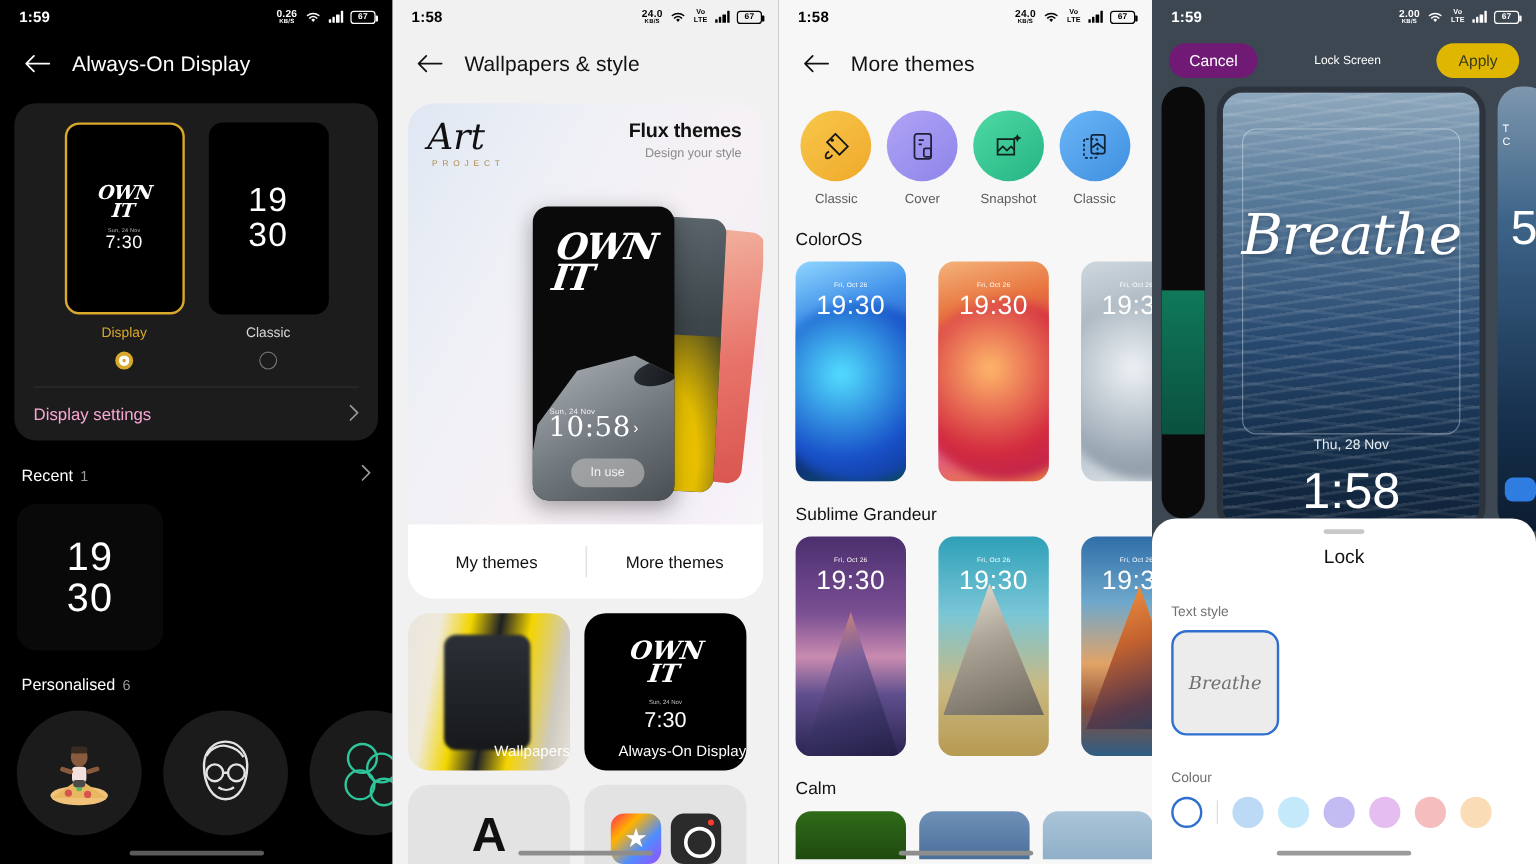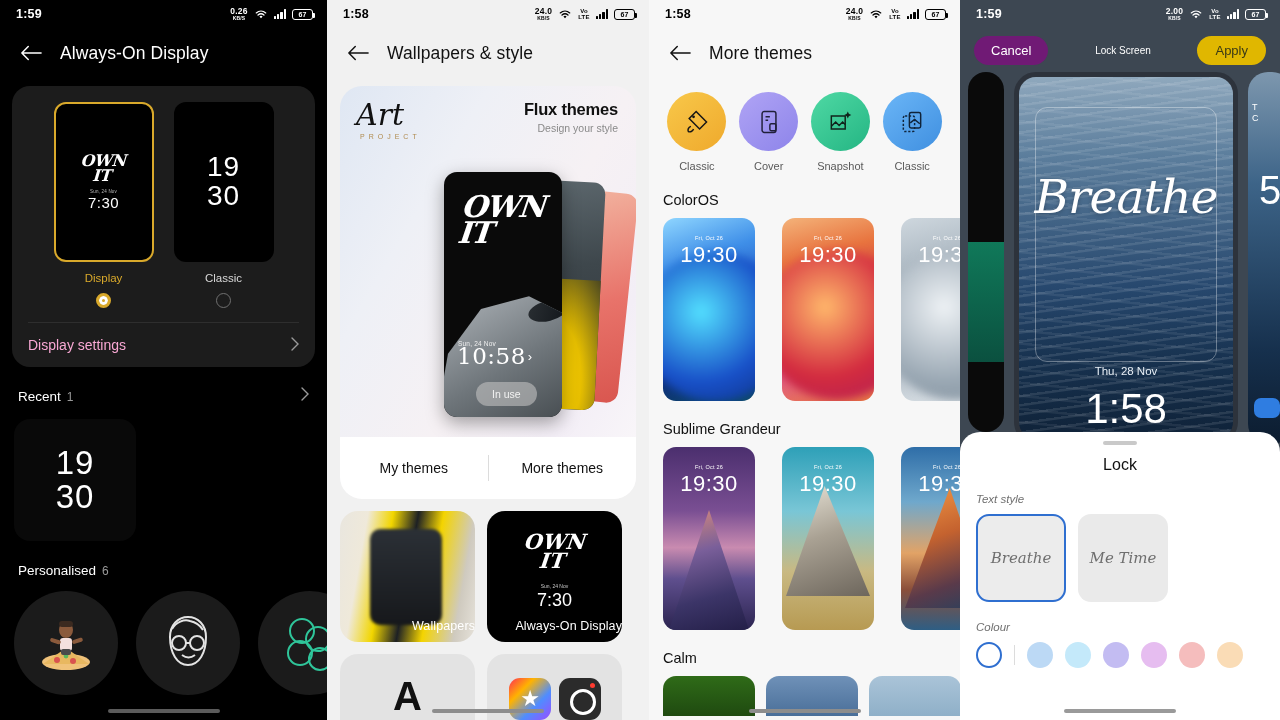--- a/index.html
+++ b/index.html
@@ -174,21 +174,21 @@
   .lk-right { width:44px; height:372px; border-radius:20px; flex:0 0 auto; position:relative; overflow:hidden;
               background:linear-gradient(180deg,#7d97ae 0%,#3d6488 30%,#16304d 75%,#0c1c2f 100%); }
   .lk-right .rt { position:absolute; left:4px; top:30px; color:#fff; font-size:9px; line-height:1.25; }
   .lk-right .rnum { position:absolute; left:0; right:0; top:96px; text-align:center; color:#fff; font-size:40px; font-weight:300; }
   .lk-right .rbtn { position:absolute; left:6px; bottom:26px; width:26px; height:20px; border-radius:7px; background:#2f7de1; }
 
   .sheet { position:absolute; left:0; right:0; bottom:0; height:288px; background:#fff;
            border-radius:20px 20px 0 0; }
   .grab { width:34px; height:4px; border-radius:3px; background:#c9c9c9; margin:9px auto 0; }
   .sheet-title { text-align:center; font-size:16px; color:#111; margin-top:11px; }
-  .sub { font-size:11.5px; color:#707070; padding:0 16px; margin-top:19px;font-style:italic; }
+  .sub { font-size:11.5px; color:#707070; padding:0 16px; margin-top:30px; }
   .styles { display:flex; gap:12px; padding:9px 16px 0; }
   .st { width:90px; height:88px; border-radius:13px; background:#eaeaea; display:flex; align-items:center;
         justify-content:center; font-family:"DejaVu Serif",serif; font-style:italic; color:#6f6f6f;
         font-size:15px; text-align:center; line-height:1.1; padding:0 6px; }
   .st.sel { background:#ececec; border:2px solid #2f6fd0; }
   .colours { display:flex; align-items:center; gap:12px; padding:9px 16px 0; }
   .sw { width:26px; height:26px; border-radius:50%; flex:0 0 auto; }
   .sw.sel { background:#fff; border:2.5px solid #2f6fd0; }
   .csep { width:1px; height:20px; background:#dcdcdc; }
   .homebar { position:absolute; left:50%; transform:translateX(-50%); bottom:7px; width:112px; height:4px;
@@ -636,21 +636,20 @@
       </div>
     </div>
 
     <div class="sheet">
       <div class="grab"></div>
       <div class="sheet-title">Lock</div>
 
       <div class="sub">Text style</div>
       <div class="styles">
         <div class="st sel">Breathe</div>
-        <div class="st">Me Time</div>
       </div>
 
       <div class="sub">Colour</div>
       <div class="colours">
         <span class="sw sel"></span>
         <span class="csep"></span>
         <span class="sw" style="background:#bcd9f5"></span>
         <span class="sw" style="background:#c4e9fa"></span>
         <span class="sw" style="background:#c3bcf2"></span>
         <span class="sw" style="background:#e6bdf0"></span>

